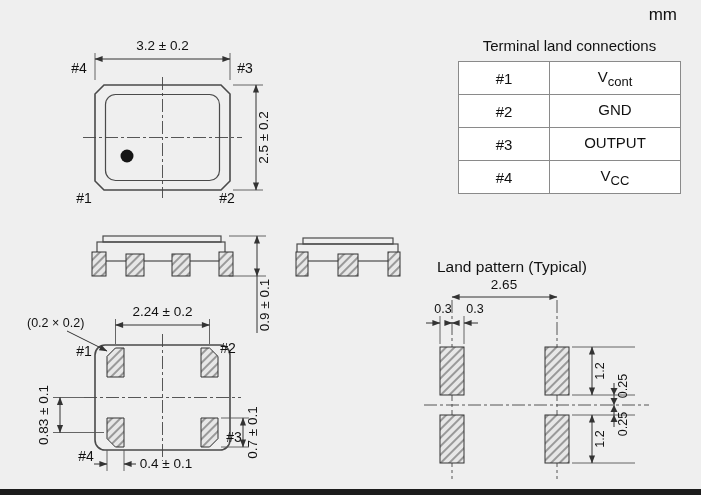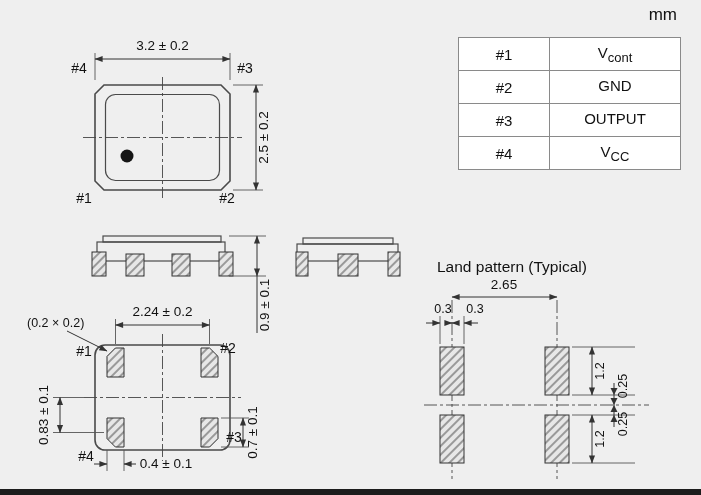--- a/index.html
+++ b/index.html
@@ -37,20 +37,21 @@
   .bottom-bar { position:absolute; left:0; bottom:0; width:100%; height:6px; background:#1c1c1c; }
 </style>
 </head>
 <body>
 
 <div class="canvas">
 
   <div class="unit">mm</div>
 
   <div class="tbl-wrap">
+    <div class="tbl-title">Terminal land connections</div>
     <table class="term">
       <tbody>
         <tr>
           <td class="pin">#1</td>
           <td><span>V</span><sub class="sig-sub">cont</sub></td>
         </tr>
         <tr>
           <td class="pin">#2</td>
           <td><span>GND</span><sub class="sig-sub"></sub></td>
         </tr>

